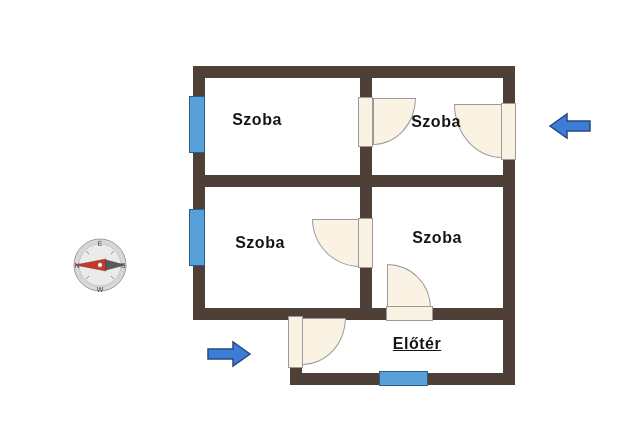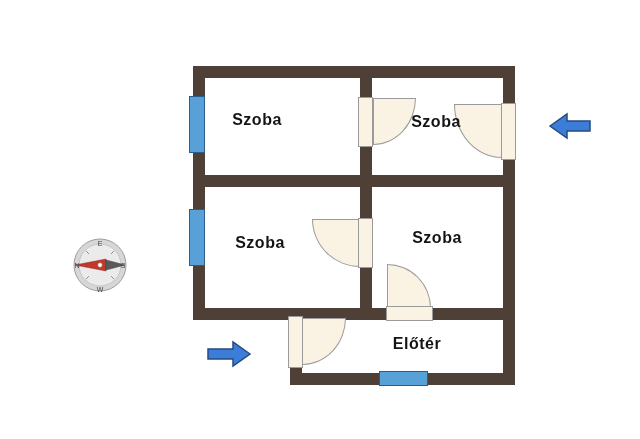--- a/index.html
+++ b/index.html
@@ -71,21 +71,21 @@
   <div class="door-leaf" style="left:358px;top:97px;width:15px;height:50px;"></div>
   <div class="door-leaf" style="left:501px;top:103px;width:15px;height:57px;"></div>
   <div class="door-leaf" style="left:358px;top:218px;width:15px;height:50px;"></div>
   <div class="door-leaf" style="left:386px;top:306px;width:47px;height:15px;"></div>
   <div class="door-leaf" style="left:288px;top:316px;width:15px;height:52px;"></div>
 
   <div class="room-label" style="left:257px;top:120px;">Szoba</div>
   <div class="room-label" style="left:436px;top:122px;">Szoba</div>
   <div class="room-label" style="left:260px;top:243px;">Szoba</div>
   <div class="room-label" style="left:437px;top:238px;">Szoba</div>
-  <div class="room-label" style="left:417px;top:344px;">Előtér</div>
+  <div class="room-label" style="left:417px;top:344px;text-decoration:underline;">Előtér</div>
 
   <svg class="arrow-svg" style="left:549px;top:112px;" width="42" height="28" viewBox="0 0 42 28">
     <polygon class="arrow-poly" points="1,14 18,2 18,9 41,9 41,19 18,19 18,26"></polygon>
   </svg>
   <svg class="arrow-svg" style="left:207px;top:340px;" width="44" height="28" viewBox="0 0 44 28">
     <polygon class="arrow-poly" points="43,14 26,2 26,9 1,9 1,19 26,19 26,26"></polygon>
   </svg>
 
   <svg class="compass" width="64" height="64" viewBox="0 0 64 64">
     <circle class="compass-face" cx="32" cy="32" r="26"></circle>

